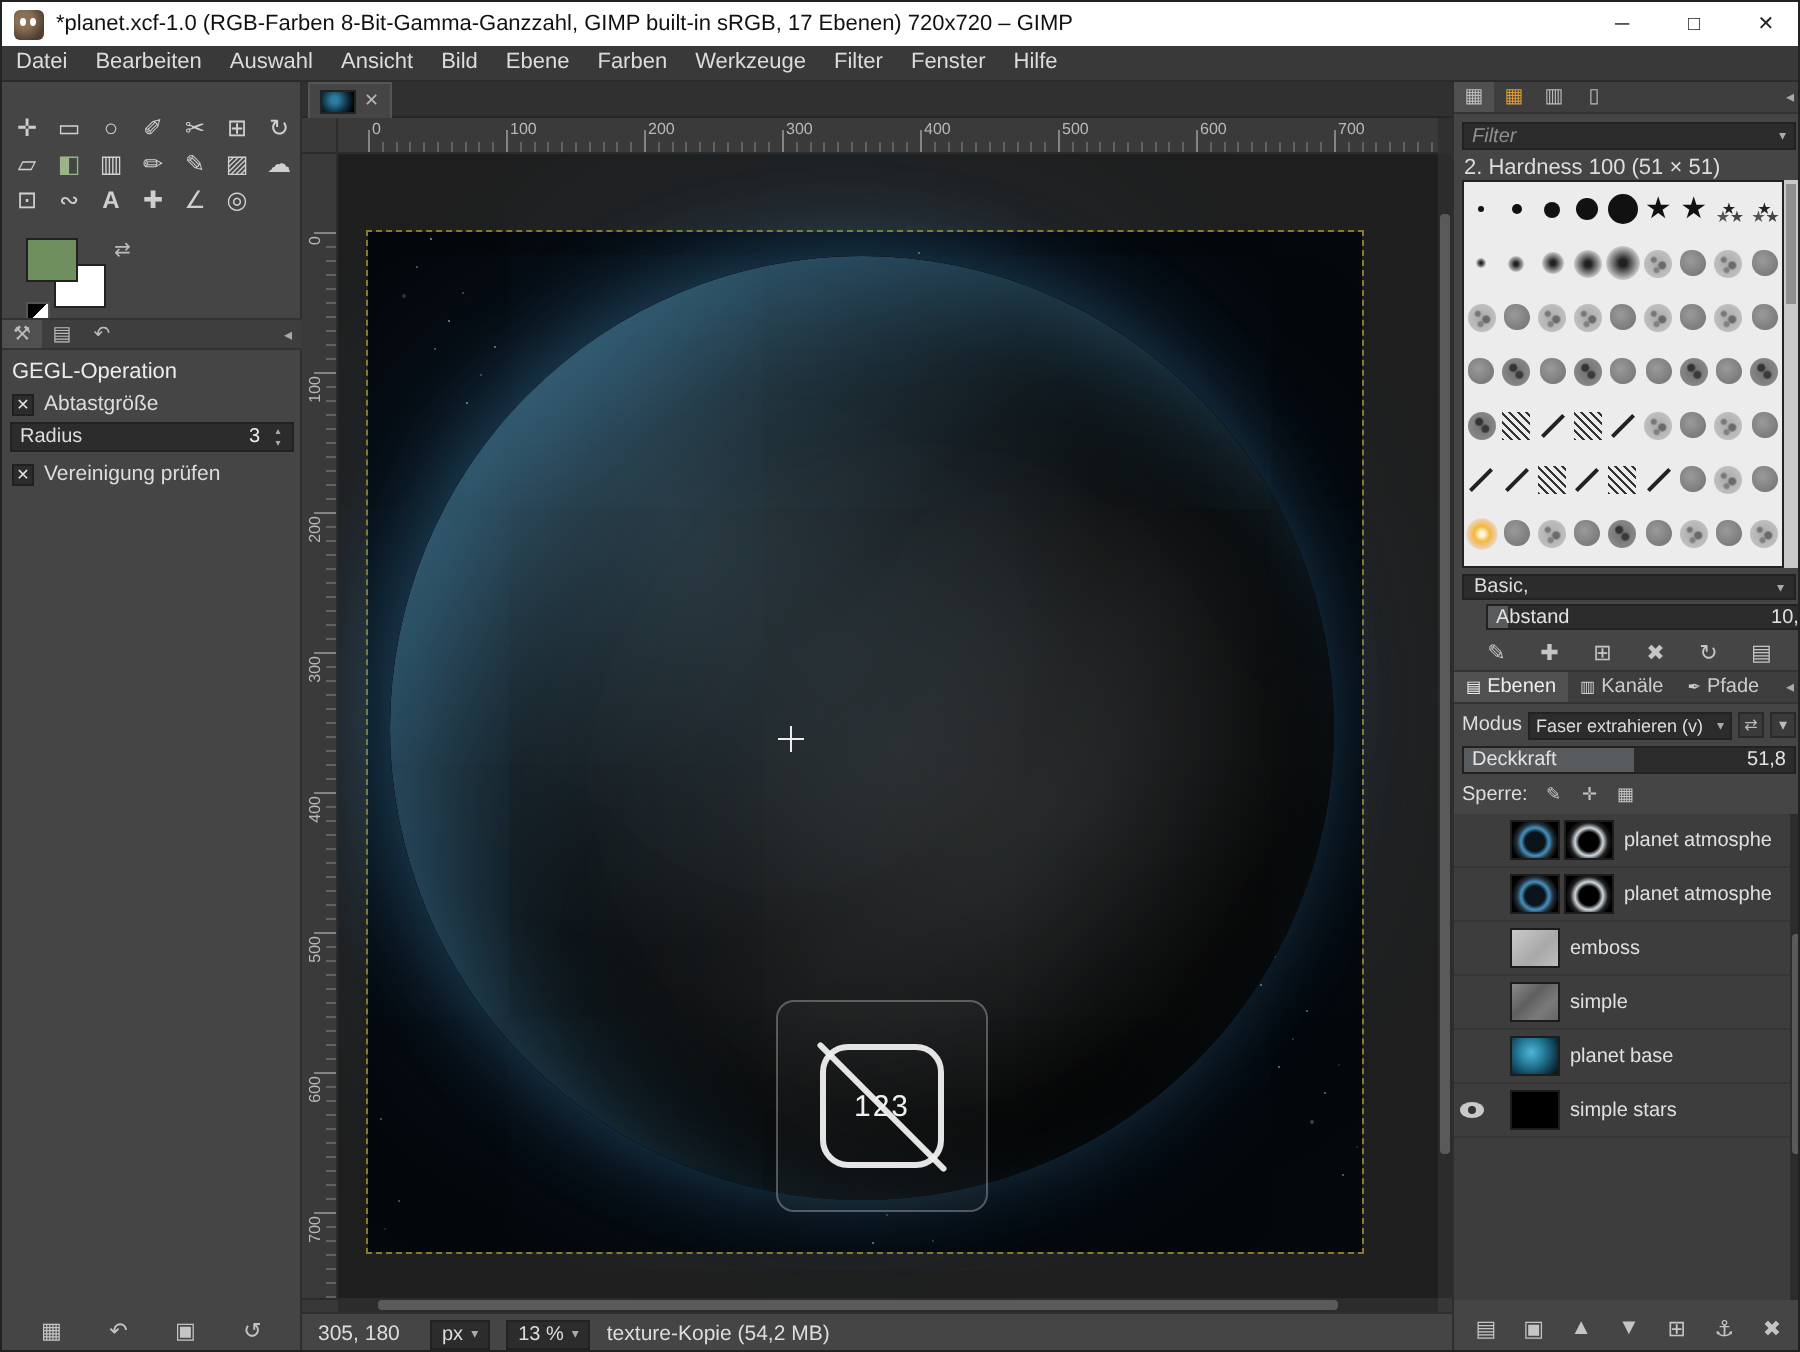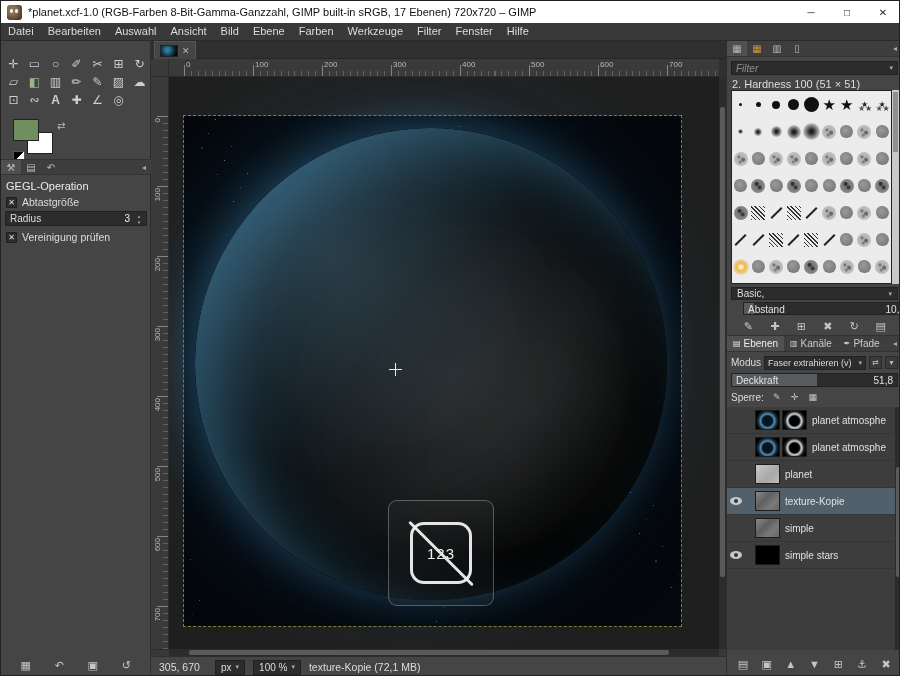--- a/index.html
+++ b/index.html
@@ -383,30 +383,30 @@
         <div class="thumbbar"></div>
       </div>
     <div id="hscroll">
         <div class="thumbbar"></div>
       </div>
     <div id="qmask"></div>
     <div id="navbtn"></div>
   </div>
 
   <div id="statusbar">
-    <span id="pos">305, 670</span>
+    <span id="pos">305, 180</span>
     <div class="combo" id="unit-combo">
       <span>px</span>
       <i>▾</i>
     </div>
     <div class="combo" id="zoom-combo">
-      <span>100 %</span>
+      <span>13 %</span>
       <i>▾</i>
     </div>
-    <span id="status-msg">texture-Kopie (72,1 MB)</span>
+    <span id="status-msg">texture-Kopie (54,2 MB)</span>
   </div>
 
   <div id="right-panel">
     <div id="brush-dock-tabs">
         <div class="dtab active">▦</div>
         <div class="dtab" style="color: rgb(215, 154, 60);">▦</div>
         <div class="dtab">▥</div>
         <div class="dtab">▯</div>
         <div class="dock-menu">◂</div>
       </div>
@@ -676,35 +676,33 @@
           <div class="eyecell"></div>
           <div class="chaincell"></div>
           <div class="th atmosphere"></div>
           <div class="th mask"></div>
           <div class="lname">planet atmosphe</div>
         </div>
         <div class="lrow">
           <div class="eyecell"></div>
           <div class="chaincell"></div>
           <div class="th emboss"></div>
-          <div class="lname">planet</div>
-        </div>
-        <div class="lrow sel">
-          <div class="eyecell">
-            <span class="eye"></span>
-          </div>
-          <div class="chaincell"></div>
-          <div class="th texture"></div>
-          <div class="lname">texture-Kopie</div>
+          <div class="lname">emboss</div>
         </div>
         <div class="lrow">
           <div class="eyecell"></div>
           <div class="chaincell"></div>
           <div class="th texture"></div>
           <div class="lname">simple</div>
+        </div>
+        <div class="lrow">
+          <div class="eyecell"></div>
+          <div class="chaincell"></div>
+          <div class="th planetbase"></div>
+          <div class="lname">planet base</div>
         </div>
         <div class="lrow">
           <div class="eyecell">
             <span class="eye"></span>
           </div>
           <div class="chaincell"></div>
           <div class="th stars"></div>
           <div class="lname">simple stars</div>
         </div>
       </div>

